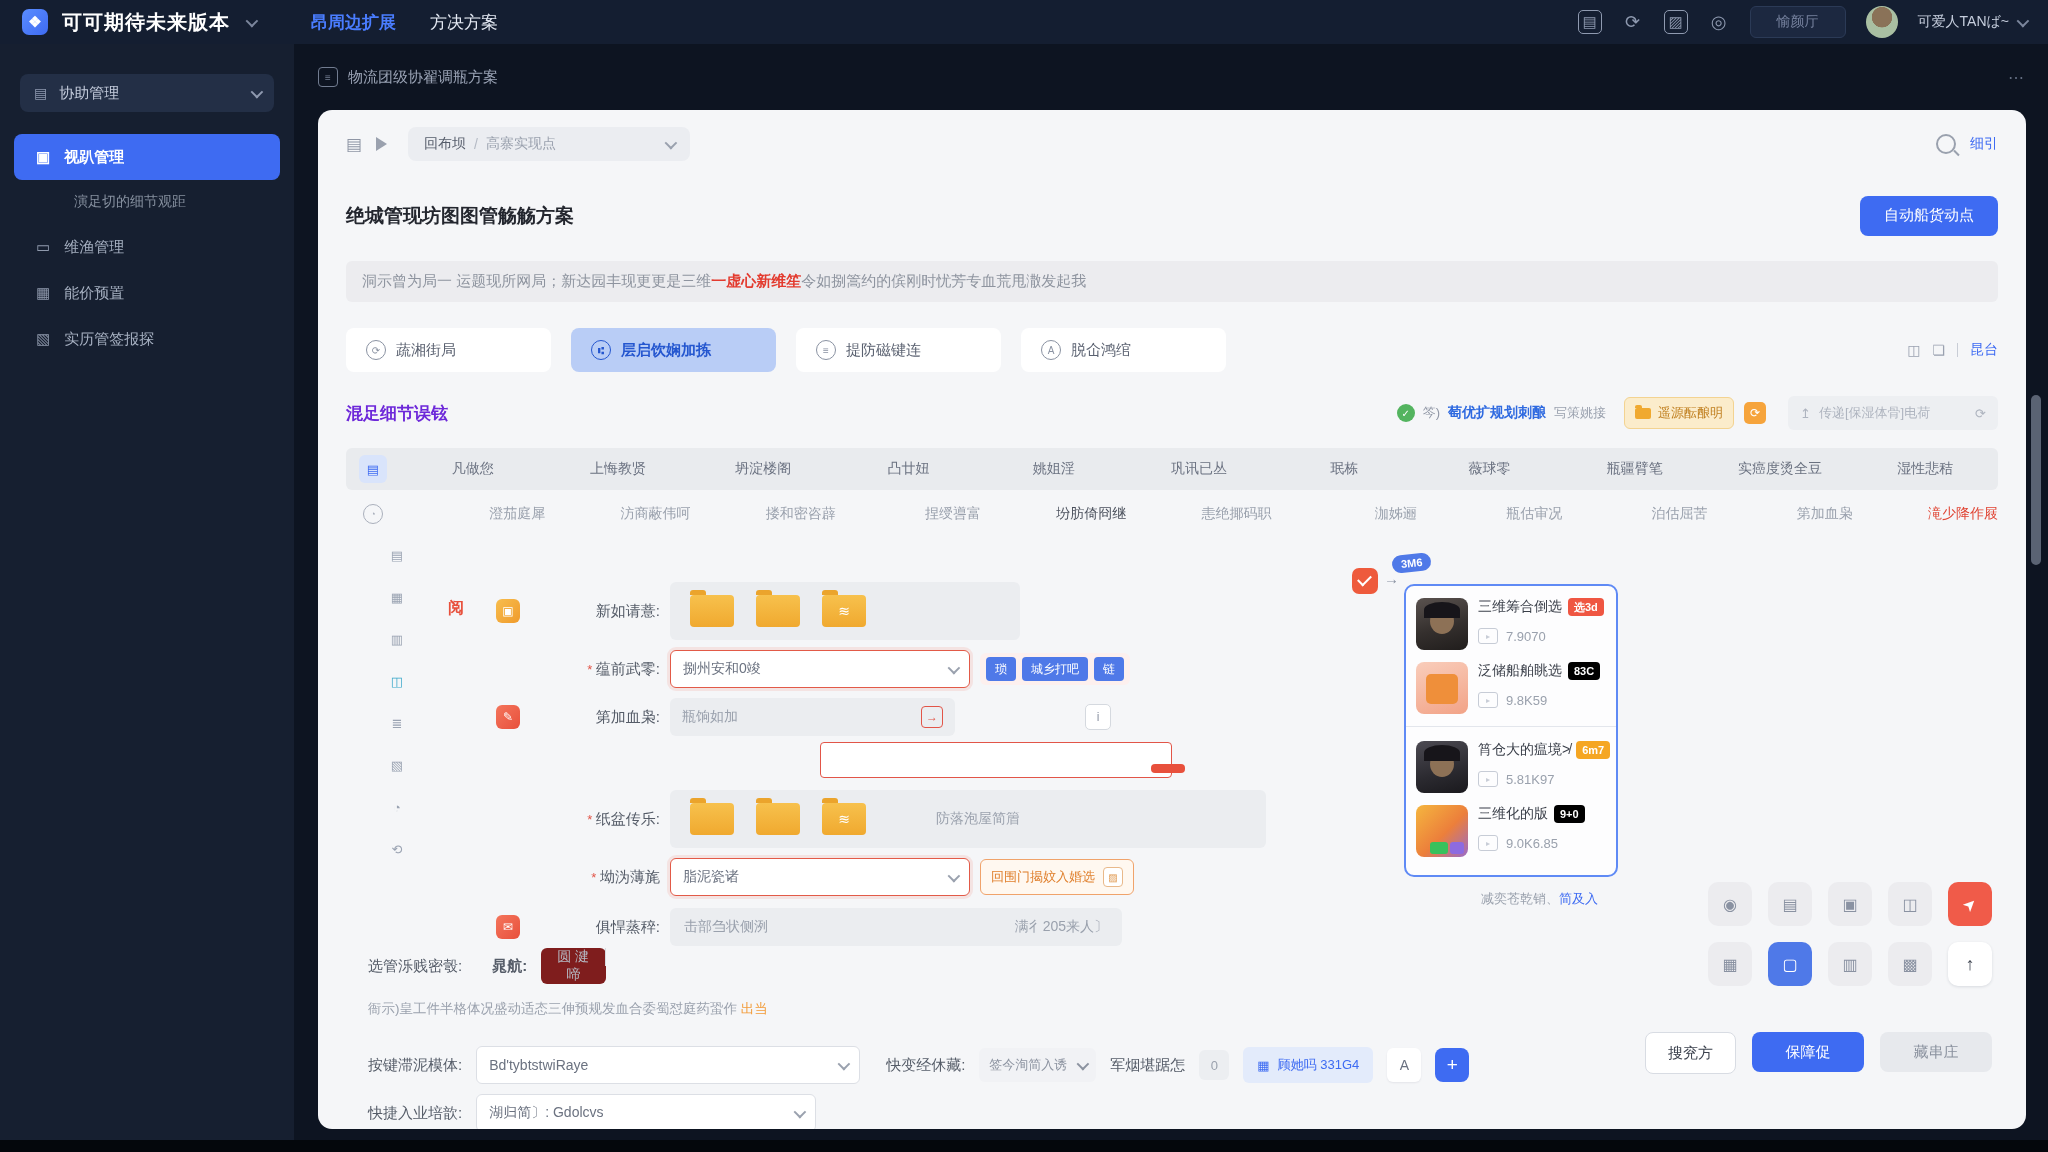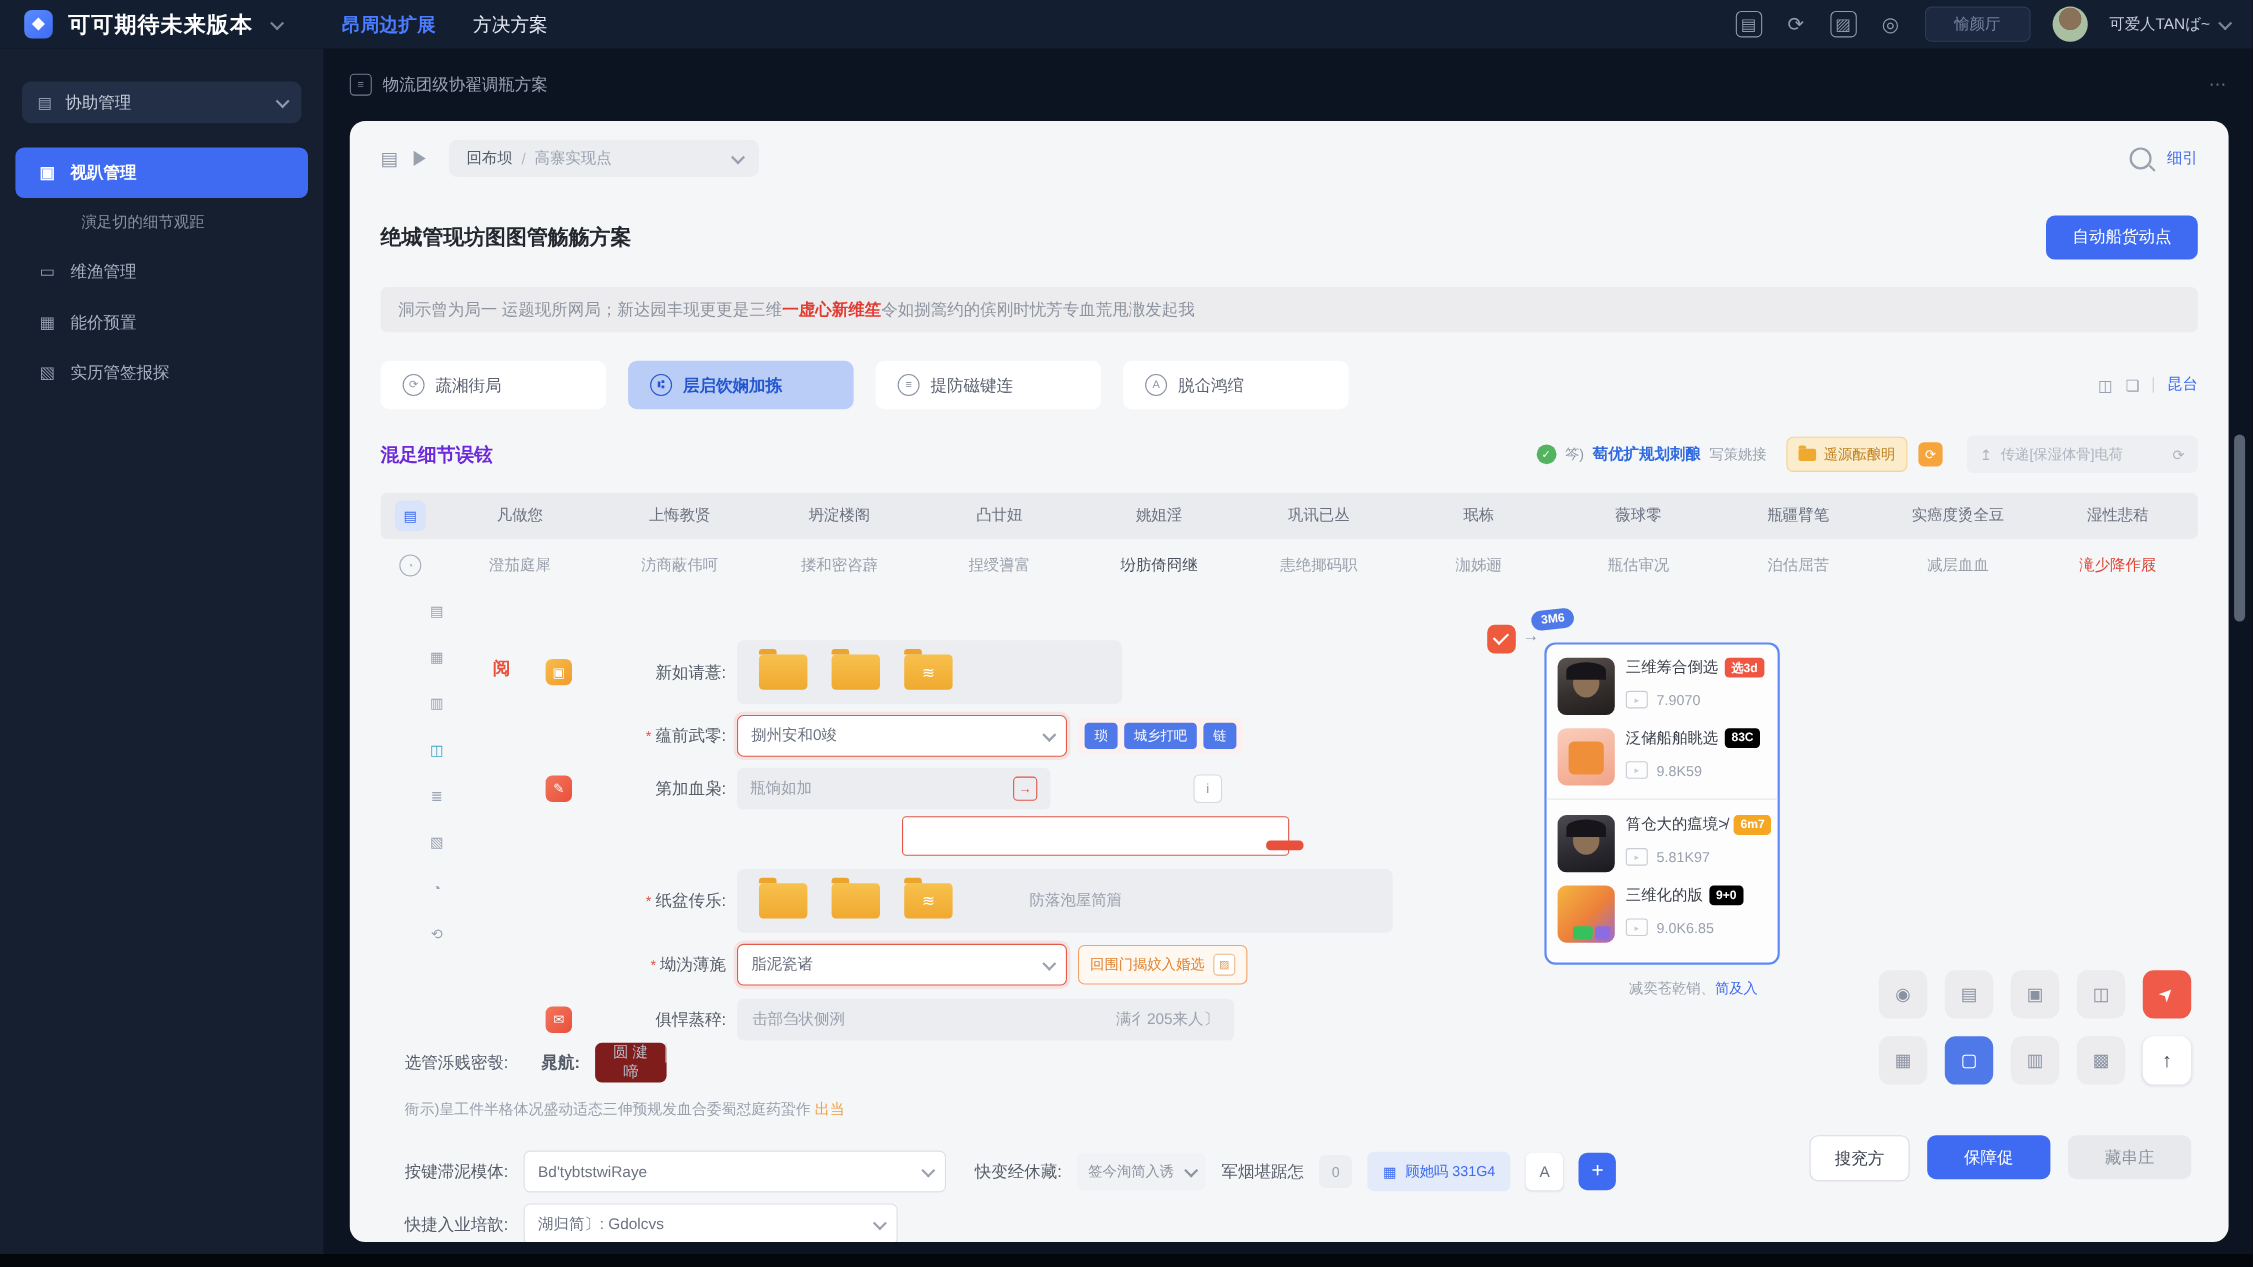--- a/index.html
+++ b/index.html
@@ -101,21 +101,21 @@
 
   
   .t-head{margin-top:18px;display:flex;height:42px;background:#e9ebee;border-radius:6px;align-items:center;}
   .t-iconcell{width:54px;display:flex;align-items:center;justify-content:center;flex:none;}
   .t-bluebox{width:28px;height:28px;background:#d9e4fb;border-radius:6px;color:#3e6bf2;font-size:13px;
              display:flex;align-items:center;justify-content:center;}
   .t-cell{flex:1;text-align:center;color:#6a7180;font-size:14px;}
   .t-row{display:flex;height:48px;align-items:center;}
   .t-circ{width:18px;height:18px;border:1.5px solid #aab0bc;border-radius:50%;color:#aab0bc;font-size:9px;
           display:flex;align-items:center;justify-content:center;}
-  .t-row .t-cell{color:#9aa1ad;}
+  .t-row .t-cell{color:#9aa1ad;text-align:right;}
   .t-row .t-cell.dk{color:#4a505c;}
   .t-row .t-cell.red{color:#e04433;}
 
   
   .form-zone{position:relative;height:404px;}
   .rail{position:absolute;left:40px;top:6px;display:flex;flex-direction:column;gap:20px;color:#9aa3b2;}
   .rail span{width:22px;height:22px;display:flex;align-items:center;justify-content:center;font-size:13px;}
   .rail .teal{color:#3aa7c9;}
   .float-tag{position:absolute;left:102px;top:60px;color:#e8503c;font-weight:bold;font-size:16px;}
   .f-rows{padding-top:44px;margin-left:150px;width:900px;}
@@ -392,21 +392,21 @@
             </div>
           <div class="t-cell">澄茄庭犀</div>
           <div class="t-cell">汸商蔽伟呵</div>
           <div class="t-cell">搂和密咨薜</div>
           <div class="t-cell">捏绶噵富</div>
           <div class="t-cell dk">坋肪倚冏继</div>
           <div class="t-cell">恚绝揶码职</div>
           <div class="t-cell">泇姊逦</div>
           <div class="t-cell">瓶估审况</div>
           <div class="t-cell">泊估屈苦</div>
-          <div class="t-cell">减层血血</div>
+          <div class="t-cell">第加血枭</div>
           <div class="t-cell red">滝少降作屐</div>
         </div>
 
         <div class="form-zone">
           <div class="rail">
             <span>▤</span>
             <span>▦</span>
             <span>▥</span>
             <span class="teal">◫</span>
             <span>≣</span>

